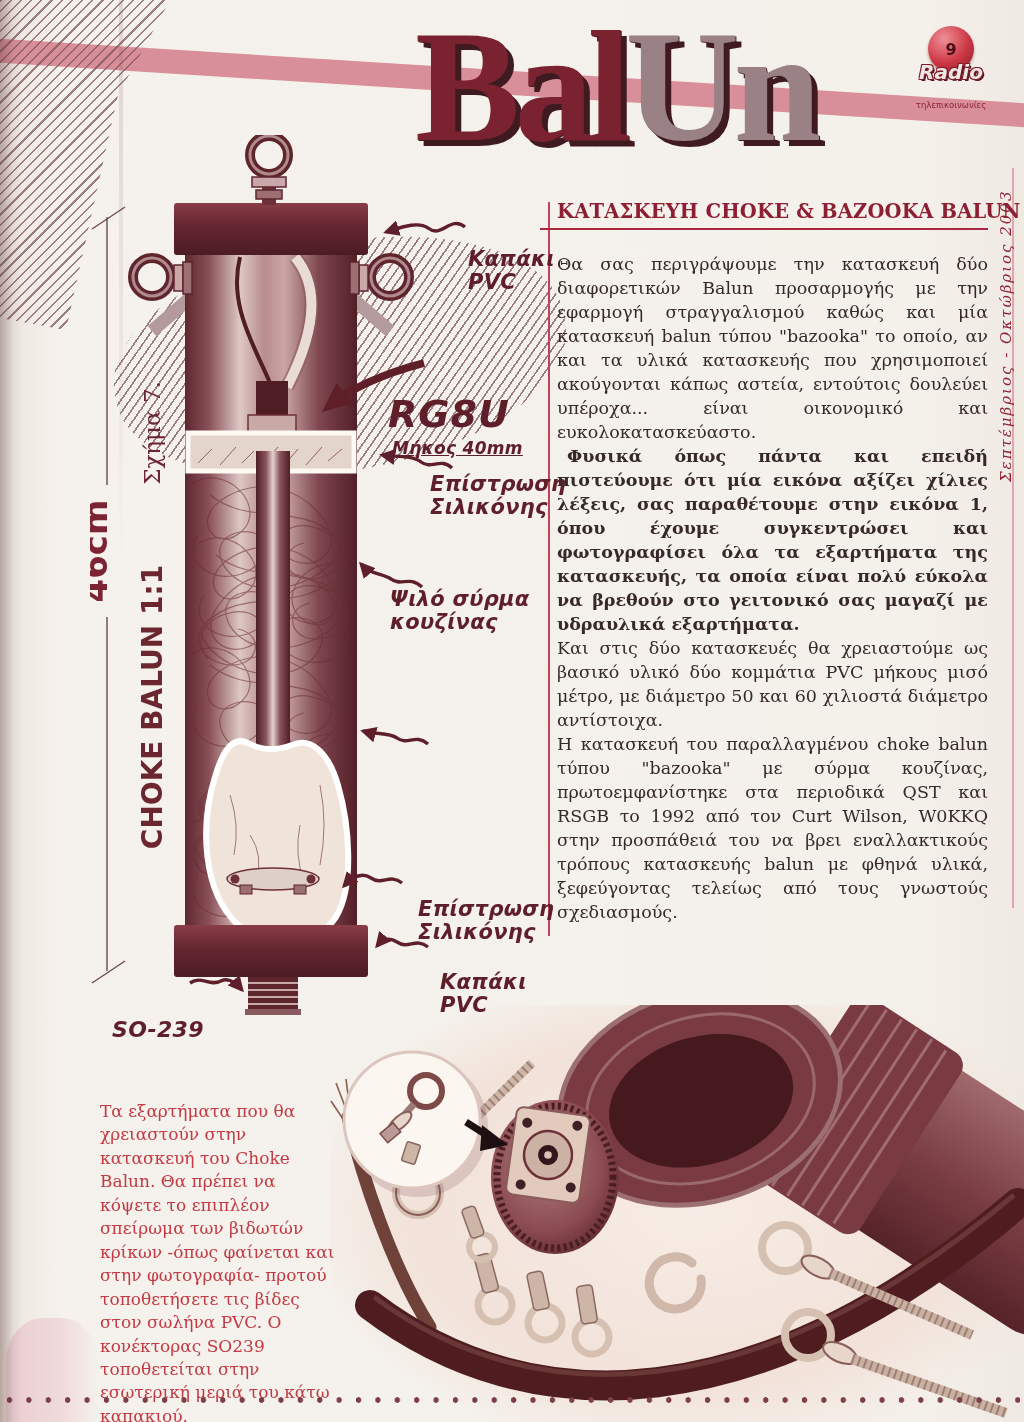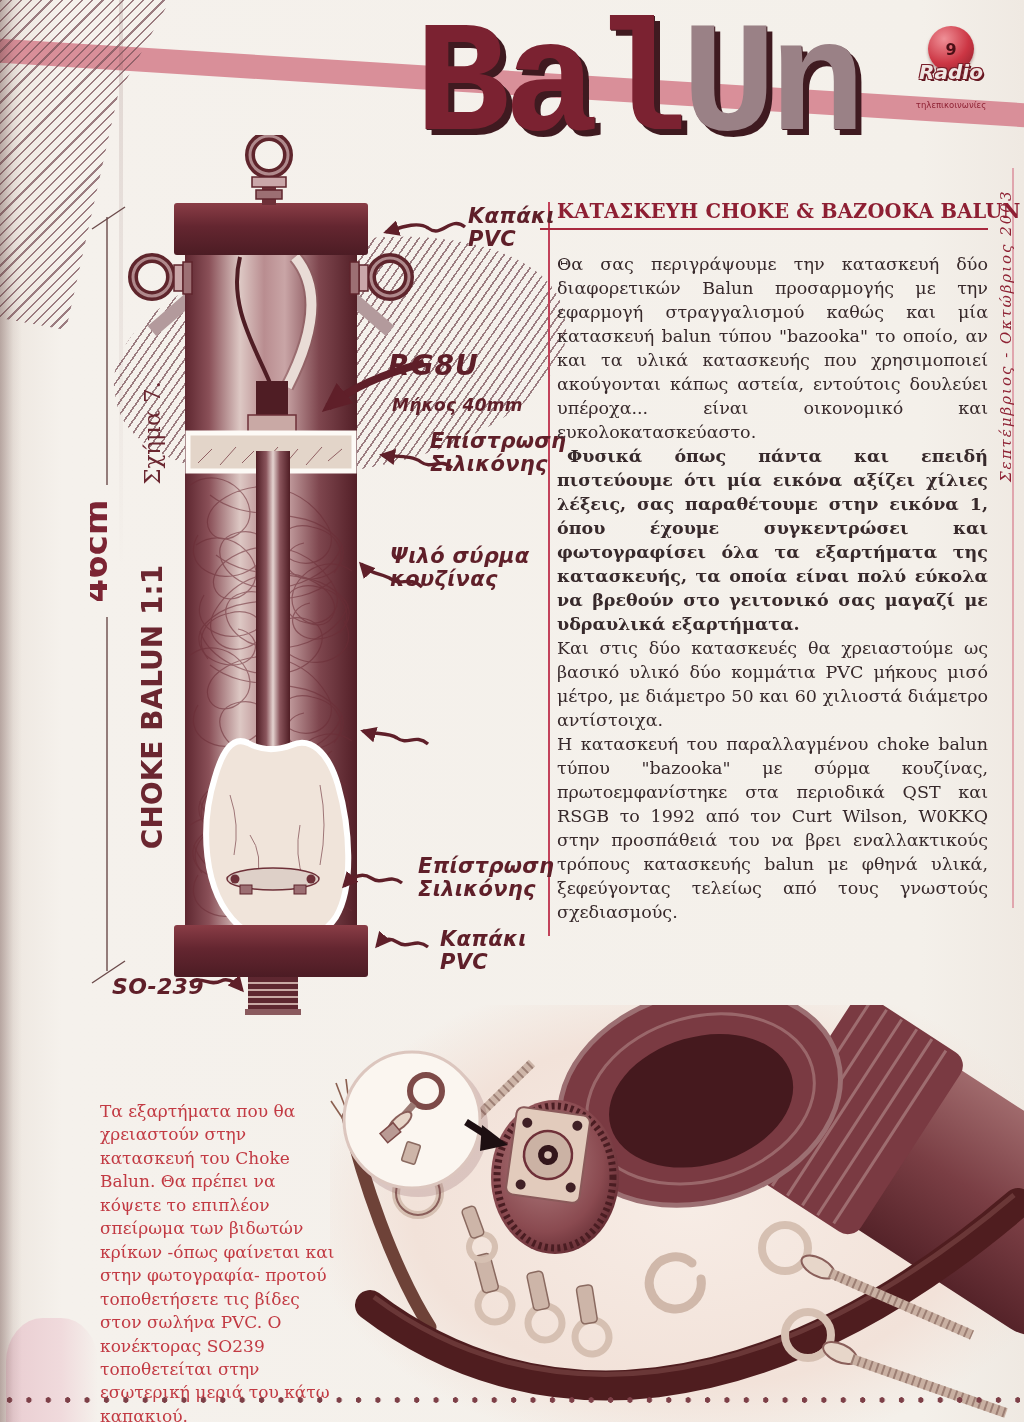--- a/index.html
+++ b/index.html
@@ -16,42 +16,42 @@
   
   .hatch{background-image:repeating-linear-gradient(135deg,rgba(125,85,92,.75) 0 1.6px,rgba(0,0,0,0) 1.6px 7.2px);}
   .hatch1{position:absolute;left:0;top:0;width:210px;height:360px;z-index:2;
       clip-path:polygon(0 0,170px 0,118px 95px,66px 330px,0 318px);}
   .hatch2{position:absolute;left:112px;top:243px;width:456px;height:228px;border-radius:48%;
       transform:rotate(-10deg);z-index:2;}
   
   .band{position:absolute;left:-12px;top:38px;width:1070px;height:24px;background:#d98f99;
       transform:rotate(3.6deg);transform-origin:left top;z-index:1;}
   
-  .title{position:absolute;left:415px;top:8px;z-index:5;font-family:Liberation Mono, monospace;
+  .title{position:absolute;left:415px;top:8px;z-index:5;font-family:Liberation Serif, serif;
       font-weight:bold;font-size:158px;line-height:1;letter-spacing:-6px;white-space:nowrap;}
   .title .p1{color:#7b2231;text-shadow:6px 6px 0 #3f1a20,1px 1px 0 #3f1a20;}
   .title .p2{color:#9a8186;text-shadow:6px 6px 0 #3f1a20,1px 1px 0 #3f1a20;}
   
   .badge{position:absolute;left:903px;top:26px;width:96px;z-index:6;text-align:center;}
   .badge .ball{width:46px;height:46px;margin:0 auto;border-radius:50%;
       background:radial-gradient(circle at 35% 28%,#ef9097,#cc3644 55%,#8e1f2b 95%);
       box-shadow:0 2px 3px rgba(80,20,25,.4);display:flex;align-items:center;justify-content:center;
       font:bold 16px "DejaVu Sans",sans-serif;color:#4a1016;}
   .badge .rname{margin-top:-12px;font:bold italic 20px "DejaVu Sans",sans-serif;color:#f0e6e3;
       text-shadow:-1px -1px 0 #7a1f2b,1px -1px 0 #7a1f2b,-1px 1px 0 #7a1f2b,1px 1px 0 #7a1f2b,2px 2px 0 #5e161f;}
   .badge .rsub{font:8.5px "DejaVu Sans",sans-serif;color:#8e2133;margin-top:16px;}
   
   .issue{position:absolute;left:997px;top:52px;height:430px;writing-mode:vertical-rl;transform:rotate(180deg);
       font:italic 15px "DejaVu Serif",serif;color:#8e2133;letter-spacing:2px;z-index:6;white-space:nowrap;}
   .rule-right{position:absolute;left:1012px;top:168px;width:2px;height:740px;background:#e0a6ae;z-index:2;}
   
   .fig-svg{position:absolute;left:90px;top:135px;z-index:3;}
   .lbl{position:absolute;z-index:4;font:bold italic 21px "DejaVu Sans",sans-serif;color:#5f1f29;
-      white-space:pre-line;line-height:1.08;letter-spacing:.3px;}
-  .lbl-big{font-size:28px;letter-spacing:1px;line-height:1;}
+      white-space:pre-line;line-height:1.08;letter-spacing:.3px;margin-top:43px;}
+  .lbl-big{font-size:38px;letter-spacing:1px;line-height:1;}
   .lbl-sub{font-size:17px;}
   .copyright{position:absolute;left:102px;top:1026px;z-index:4;font:16px "DejaVu Serif",serif;color:#4b383b;letter-spacing:.5px;}
   .copyright .sym{font-size:15px;vertical-align:4px;margin-right:2px;}
   
   .col-rule{position:absolute;left:548px;top:202px;width:2px;height:734px;background:#c2425a;z-index:3;}
   .heading-wrap{position:absolute;left:540px;top:200px;width:448px;z-index:4;
       border-bottom:2.5px solid #a8293f;padding-bottom:5px;}
   .heading{padding-left:17px;font:bold 19.5px "DejaVu Serif",serif;color:#8e1f33;letter-spacing:.2px;white-space:nowrap;}
   .body-text{position:absolute;left:557px;top:252px;width:431px;z-index:4;
       font:17.5px "DejaVu Serif",serif;line-height:24px;color:#37292b;text-align:justify;}
@@ -244,21 +244,21 @@
       <path d="M338,609 C325,598 318,611 307,603 C298,597 287,600 273,596" marker-end="url(#ah)"></path>
       <path d="M312,748 C299,738 293,751 281,743 C272,737 263,741 254,751" marker-end="url(#ah)"></path>
       <path d="M338,812 C325,802 319,815 307,807 C298,801 292,805 287,811" marker-end="url(#ah)"></path>
       <path d="M100,848 C112,840 119,852 131,846 C139,842 146,848 152,855" marker-end="url(#ah)"></path>
     </g>
   </svg>
 
   <div class="lbl" style="left:468px;top:205px;">Καπάκι
 PVC</div>
   <div class="lbl lbl-big" style="left:388px;top:352px;">RG8U</div>
-  <div class="lbl lbl-sub" style="left:392px;top:396px;">Μήκος 40mm</div>
+  <div class="lbl lbl-sub" style="left:392px;top:396px;text-decoration:underline;">Μήκος 40mm</div>
   <div class="lbl" style="left:430px;top:430px;">Επίστρωση
 Σιλικόνης</div>
   <div class="lbl" style="left:390px;top:545px;">Ψιλό σύρμα
 κουζίνας</div>
   <div class="lbl" style="left:418px;top:855px;">Επίστρωση
 Σιλικόνης</div>
   <div class="lbl" style="left:440px;top:928px;">Καπάκι
 PVC</div>
   <div class="lbl" style="left:112px;top:975px;font-size:22px;">SO-239</div>
 

